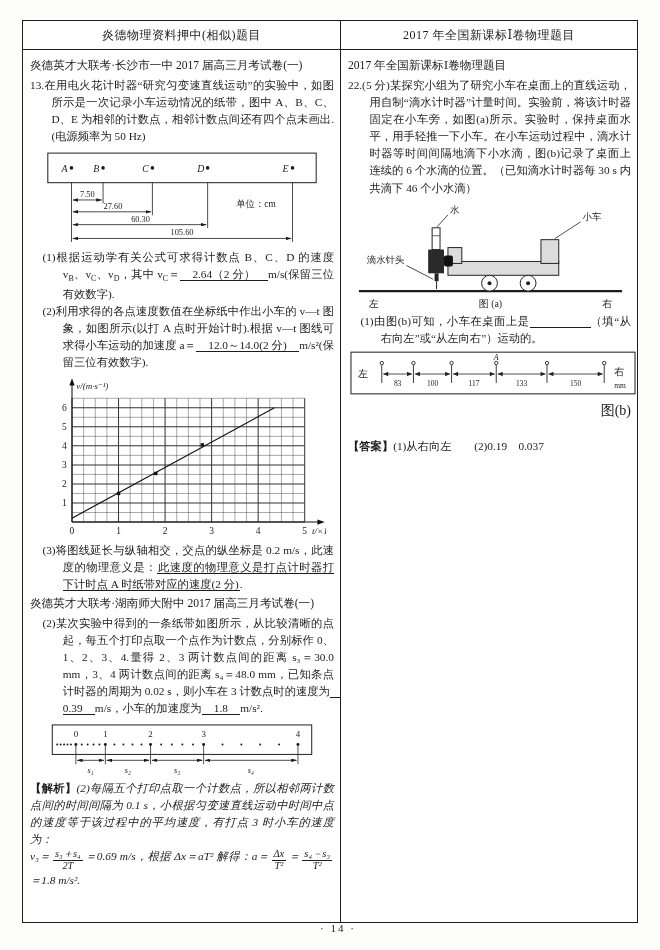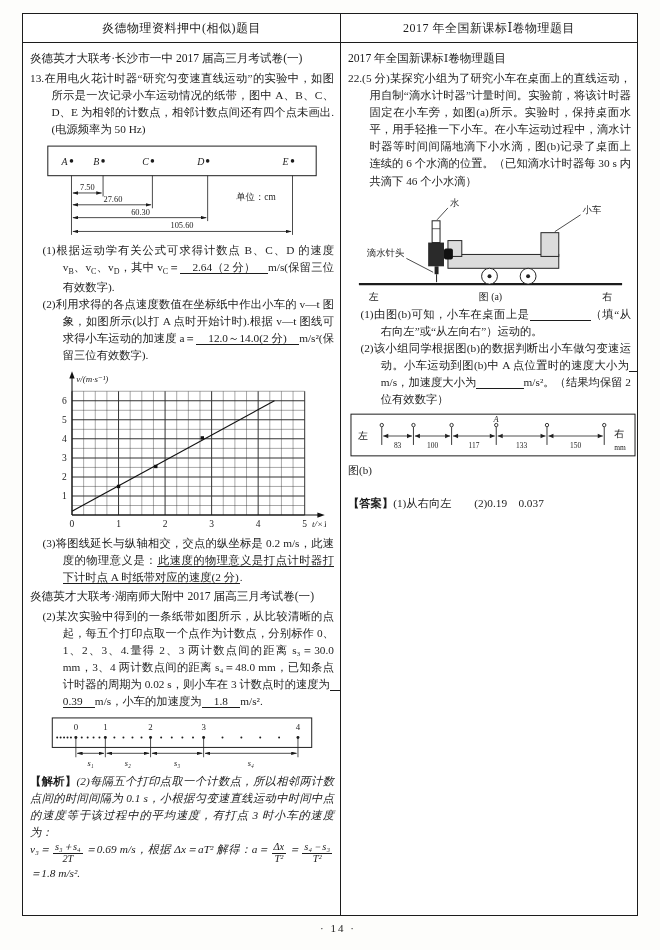--- a/index.html
+++ b/index.html
@@ -1,36 +1,36 @@
 <!DOCTYPE html>
 <html><head>
 <meta charset="utf-8">
 <style>
   *{margin:0;padding:0;box-sizing:border-box}
   html,body{width:660px;height:950px}
   body{background:#f6f6f3;font-family:"Liberation Serif","DejaVu Serif",serif;color:#1c1c1c}
   .sheet{position:relative;width:660px;height:950px;background:#fdfdfb;overflow:hidden}
-  .doc{position:absolute;left:22px;top:13px;width:616px;height:903px;border:1.5px solid #1c1c1c;background:#fff}
+  .doc{position:absolute;left:22px;top:20px;width:616px;height:903px;border:1.5px solid #1c1c1c;background:#fff}
   .hdr-row{display:flex;border-bottom:1.5px solid #1c1c1c;height:29px}
   .hdr-cell{flex:1;display:flex;align-items:center;justify-content:center;font-size:12px;letter-spacing:.5px}
   .hdr-cell.left{flex:0 0 318px;border-right:1.5px solid #1c1c1c}
   .body-row{display:flex;height:872px}
   .col{padding:6px 6px 4px 7px;font-size:11.3px;line-height:1.52;text-align:justify;overflow:hidden}
   .col-left{flex:0 0 318px;border-right:1.5px solid #1c1c1c}
   .col-right{flex:1}
   .bold-title{font-weight:normal;font-size:11.6px;margin:1px 0 2px;text-align:left}
   .bold-title.gap{margin-top:2px}
   .q{padding-left:1.9em;text-indent:-1.9em}
   .sub{padding-left:2.9em;text-indent:-1.8em}
   .ans{border-bottom:1px solid #1c1c1c;padding:0 1px}
   .bseg{font-weight:bold;font-style:normal}
   .analysis{font-style:italic;}
   .answer{margin-top:17px}
   .fig{display:block;margin:3px auto 2px}
-  .fig-caption{text-align:left;font-size:11px;margin:0 0 3px}
+  .fig-caption{text-align:right;font-size:14px;margin:0 0 3px}
   sub{font-size:8px}
   .frac{display:inline-block;text-align:center;vertical-align:-0.85em;margin:0 2px;font-size:.92em;line-height:1.05}
   .fnum{display:block;border-bottom:1px solid #1c1c1c;padding:0 2px}
   .fden{display:block;padding:0 2px}
   .page-num{position:absolute;left:16px;right:0;top:922px;text-align:center;font-size:11px;letter-spacing:2px}
   svg{font-family:"Liberation Serif","DejaVu Serif",serif}
   svg text{fill:#1c1c1c}
   .ln{fill:none;stroke:#1c1c1c;stroke-width:1}
   .thin{stroke:#1c1c1c;stroke-width:.8}
   .grey{fill:#dcdcdc;stroke:#222;stroke-width:1}
@@ -234,21 +234,20 @@
           <text x="236" y="20" font-size="9.5">小车</text>
           <line x1="234" y1="22" x2="208" y2="39" class="thin"></line>
           <text x="37" y="64" font-size="9.5" text-anchor="middle">滴水针头</text>
           <line x1="58" y1="66" x2="85" y2="80" class="thin"></line>
           <text x="20" y="108" font-size="10">左</text>
           <text x="143" y="108" font-size="10" text-anchor="middle">图 (a)</text>
           <text x="256" y="108" font-size="10">右</text>
         </svg>
 
         <p class="sub"><span>(1)由图(b)可知，小车在桌面上是</span><span class="ans">　　　　　</span><span>（填“从右向左”或“从左向右”）运动的。</span></p>
-        <p class="sub"><span>(2)该小组同学根据图(b)的数据判断出小车做匀变速运动。小车运动到图(b)中 A 点位置时的速度大小为</span><span class="ans">　　　</span><span>m/s，加速度大小为</span><span class="ans">　　　　</span><span>m/s²。（结果均保留 2 位有效数字）</span></p>
 
         <svg class="fig" id="fig-b" width="290" height="48" viewBox="0 0 292 48">
           <rect x="3" y="2" width="286" height="42" class="ln"></rect>
           <text x="10" y="27" font-size="10">左</text>
           <text x="149" y="10" font-size="8.5" font-style="italic" text-anchor="middle">A</text>
           <text x="268" y="25" font-size="10">右</text>
           <text x="268" y="38" font-size="7.5">mm</text>
           <g id="figb-g">
               <circle cx="34" cy="13" r="1.7" fill="#fff" stroke="#222" stroke-width="0.9"></circle>
               <line x1="34" y1="15" x2="34" y2="33" stroke="#222" stroke-width="0.9"></line>

